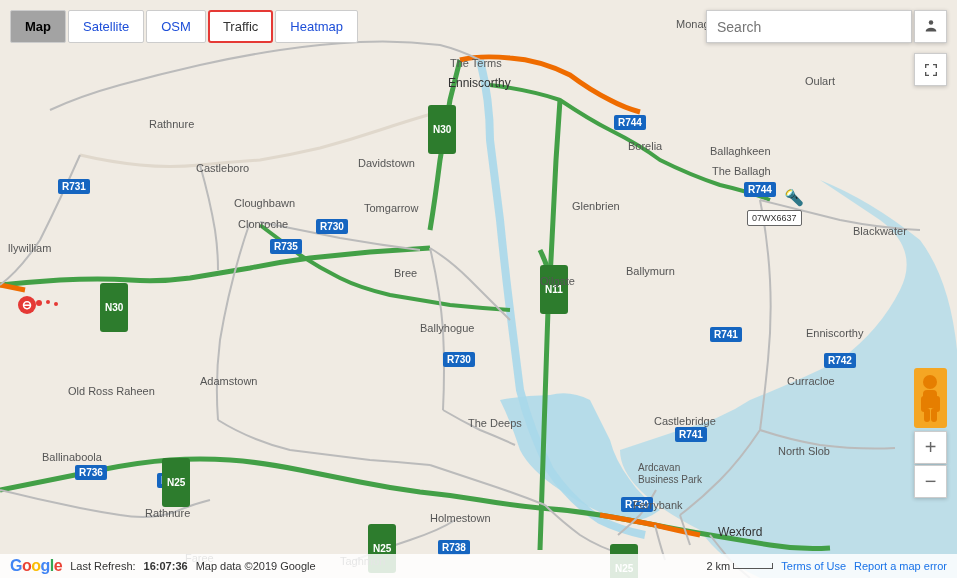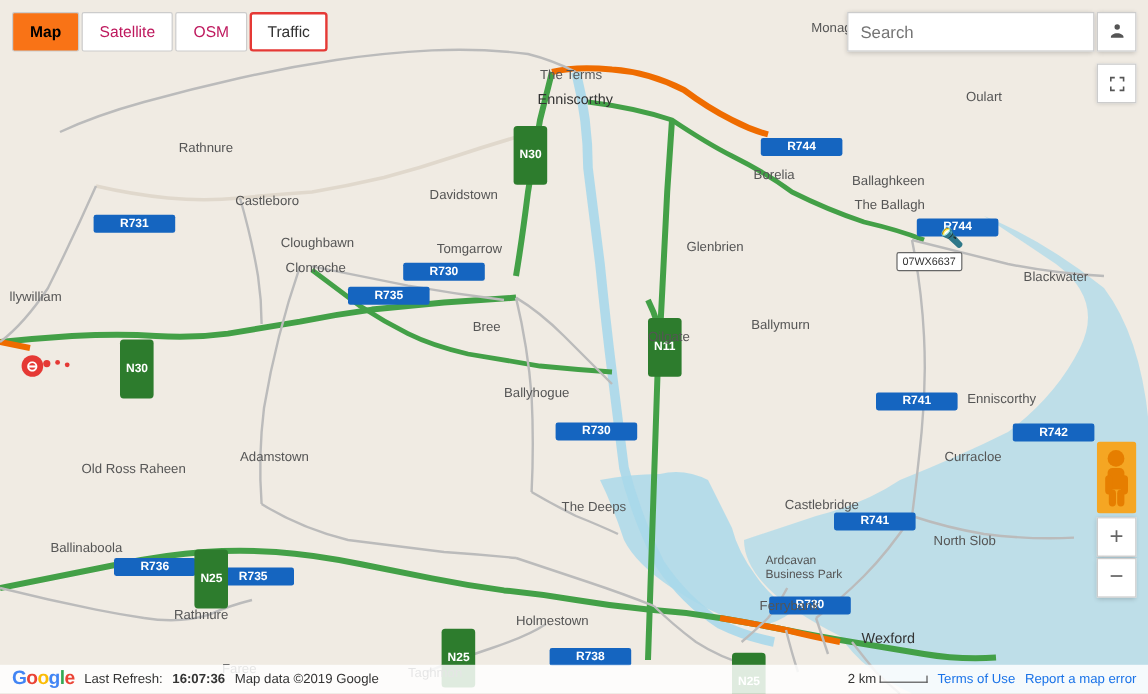--- a/index.html
+++ b/index.html
@@ -31,25 +31,25 @@
       z-index: 10;
     }
 
     .map-btn {
       padding: 8px 14px;
       background: #fff;
       border: 1px solid #ccc;
       border-radius: 2px;
       cursor: pointer;
       font-size: 13px;
-      color: #be185d;
+      color: #1d4ed8;
       font-family: Arial, sans-serif;
     }
     .map-btn.active {
-      background: #f97316;
+      background: #a3a3a3;
       font-weight: bold;
       color: #000;
       text-align: right;
     }
 
     .traffic-btn {
       padding: 7px 13px;
       background: #fff;
       border: 2px solid #e53935;
       border-radius: 3px;
@@ -185,23 +185,22 @@
       font-size: 10px;
       font-weight: bold;
       padding: 19px 5px;
       border-radius: 3px;
     }
     .road-badge-blue {
       background: #1565c0;
       color: #fff;
       font-size: 10px;
       font-weight: bold;
-      padding: 2px 22px;
+      padding: 2px 4px;
       border-radius: 2px;
-      margin-left: 20px;
     }
 
     
     .traffic-icon {
       position: absolute;
       width: 18px; height: 18px;
       background: #e53935;
       border-radius: 50%;
       display: flex; align-items: center; justify-content: center;
       color: white;
@@ -367,20 +366,21 @@
   <div style="position:absolute; top:300px; left:36px; width:6px; height:6px; background:#e53935; border-radius:50%;"></div>
   <div style="position:absolute; top:300px; left:46px; width:4px; height:4px; background:#e53935; border-radius:50%;"></div>
   <div style="position:absolute; top:302px; left:54px; width:4px; height:4px; background:#e53935; border-radius:50%;"></div>
 </div>
 
 <div id="top-bar">
   <button class="map-btn active">Map</button>
   <button class="map-btn">Satellite</button>
   <button class="map-btn">OSM</button>
   <button class="traffic-btn">Traffic</button>
+  <button class="map-btn">Heatmap</button>
 </div>
 
 <div id="search-container">
   <input type="text" id="search-input" placeholder="Search" style="">
   <div id="street-view-btn">
     <svg width="18" height="18" viewBox="0 0 24 24" fill="#555">
       <circle cx="12" cy="6" r="3"></circle>
       <path d="M12 13c-4 0-7 2-7 4v1h14v-1c0-2-3-4-7-4z"></path>
     </svg>
   </div>

